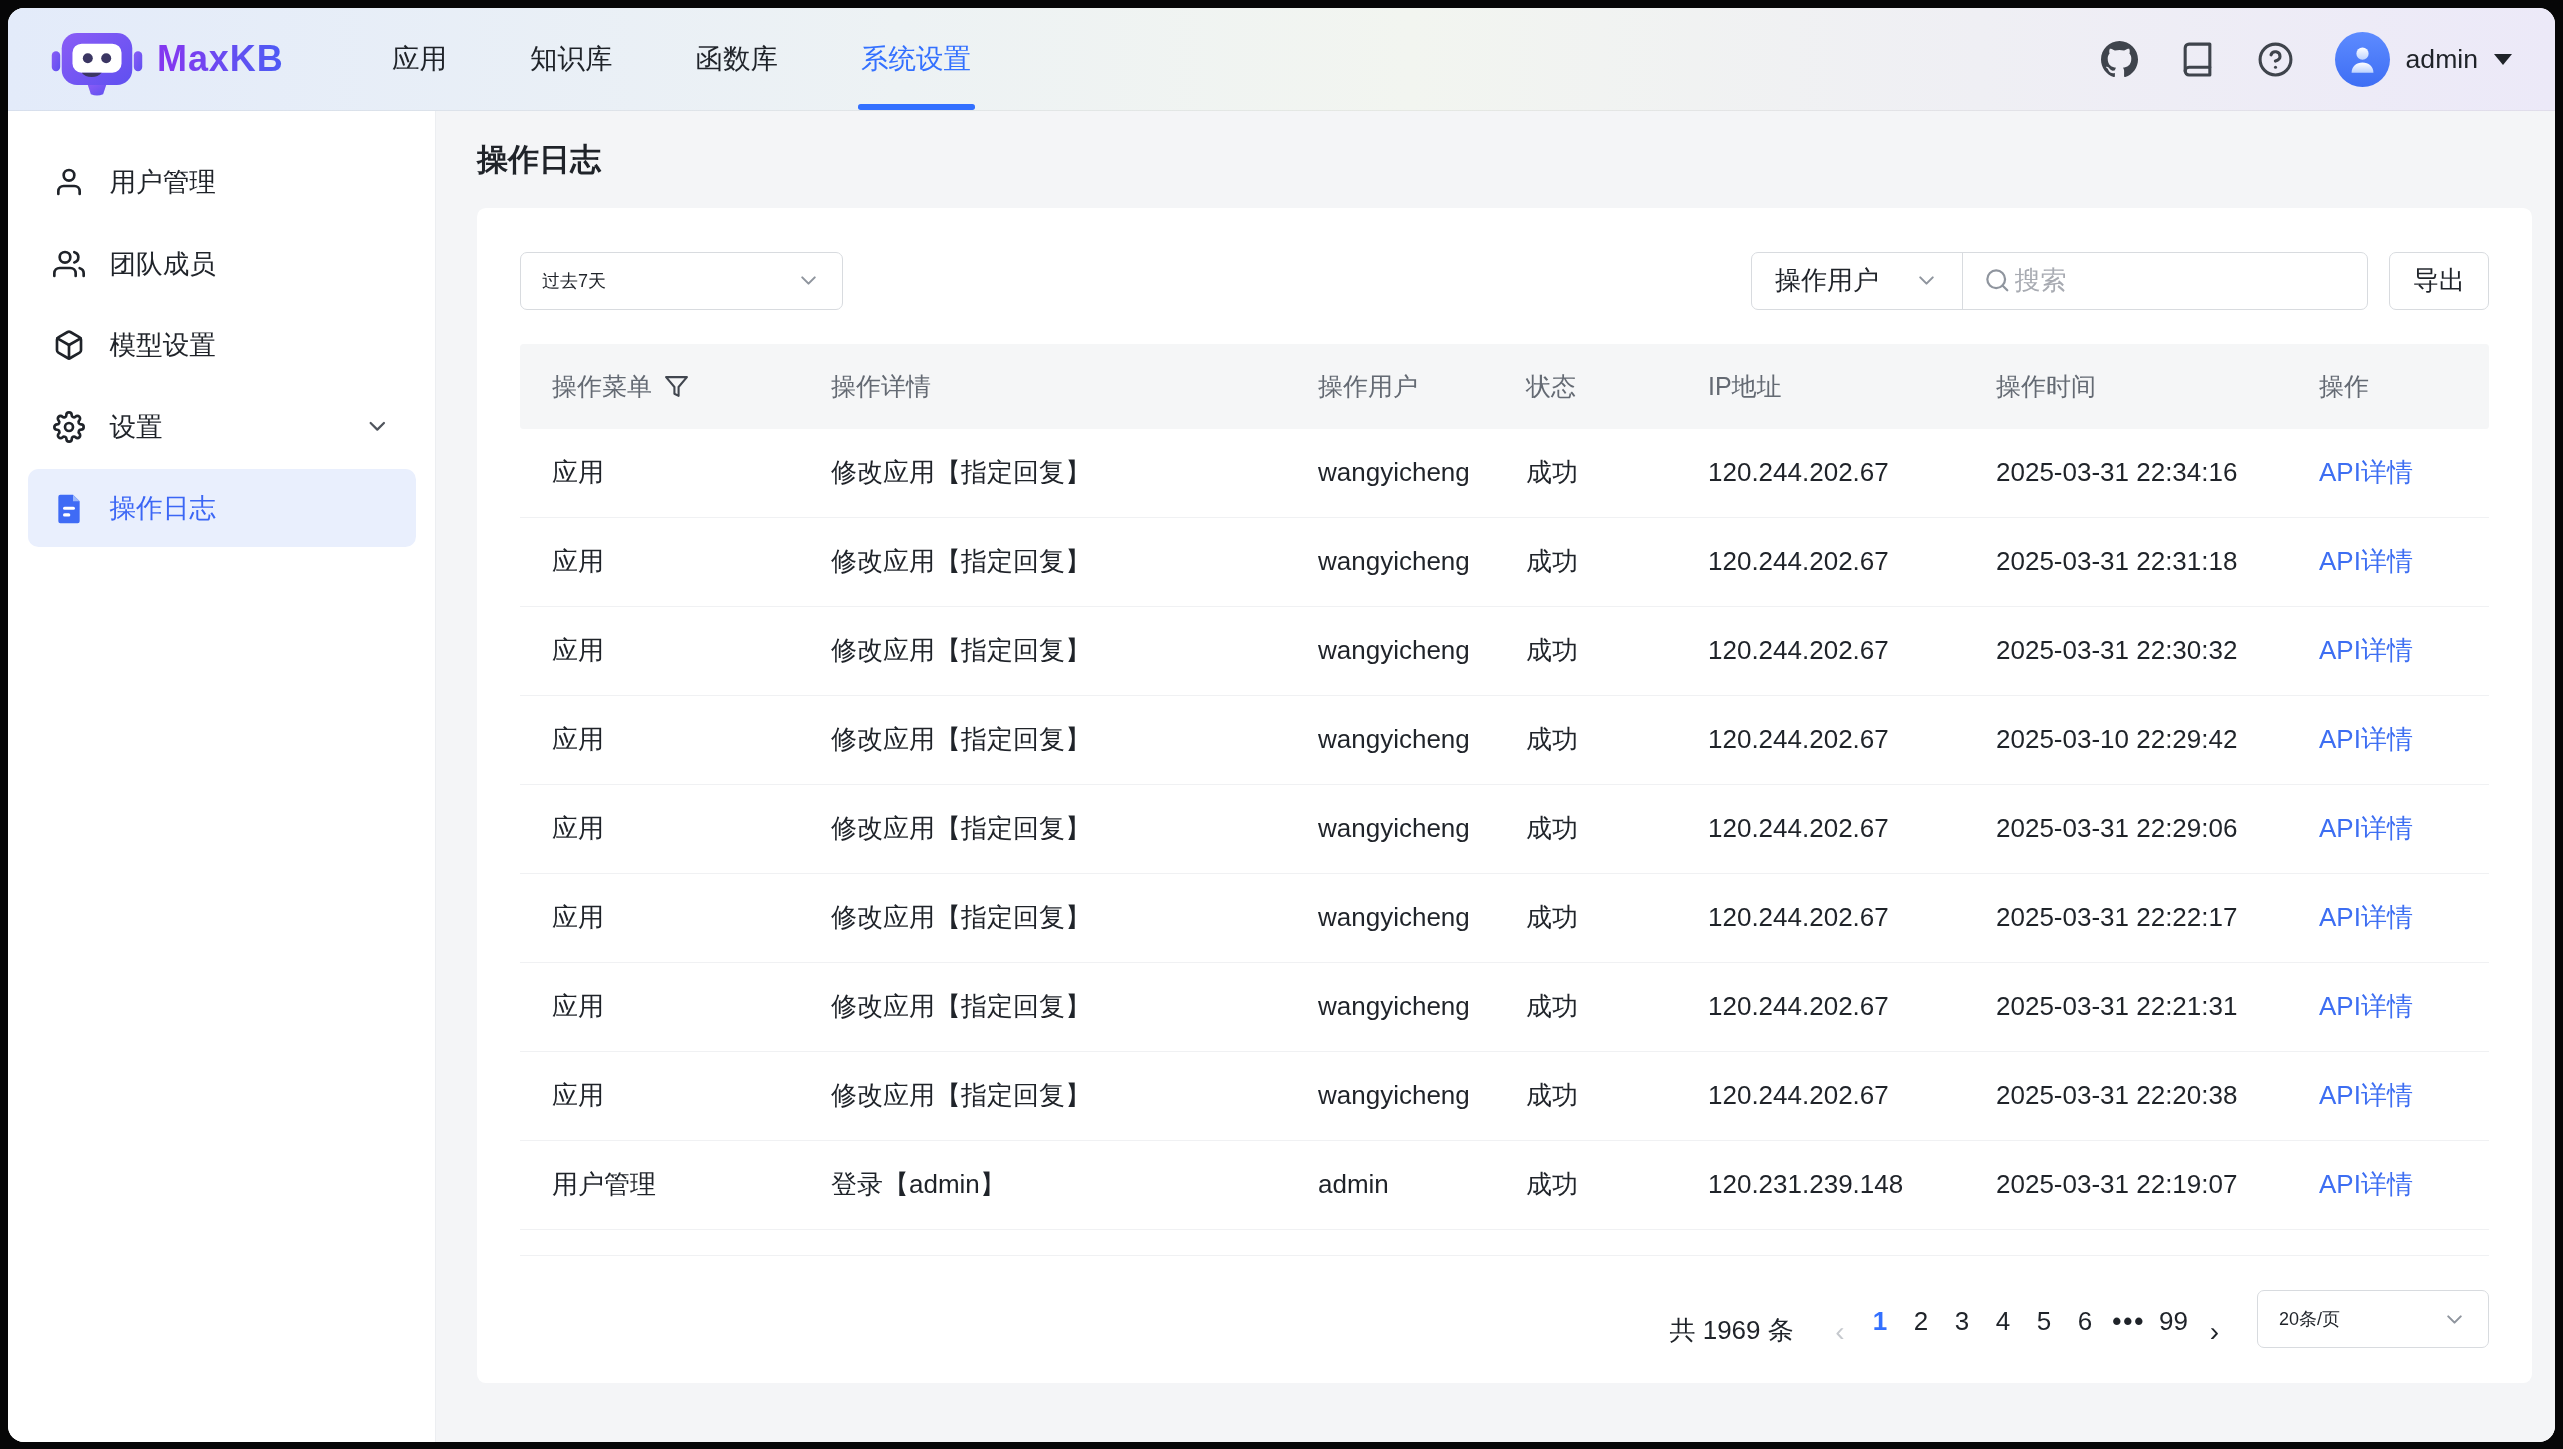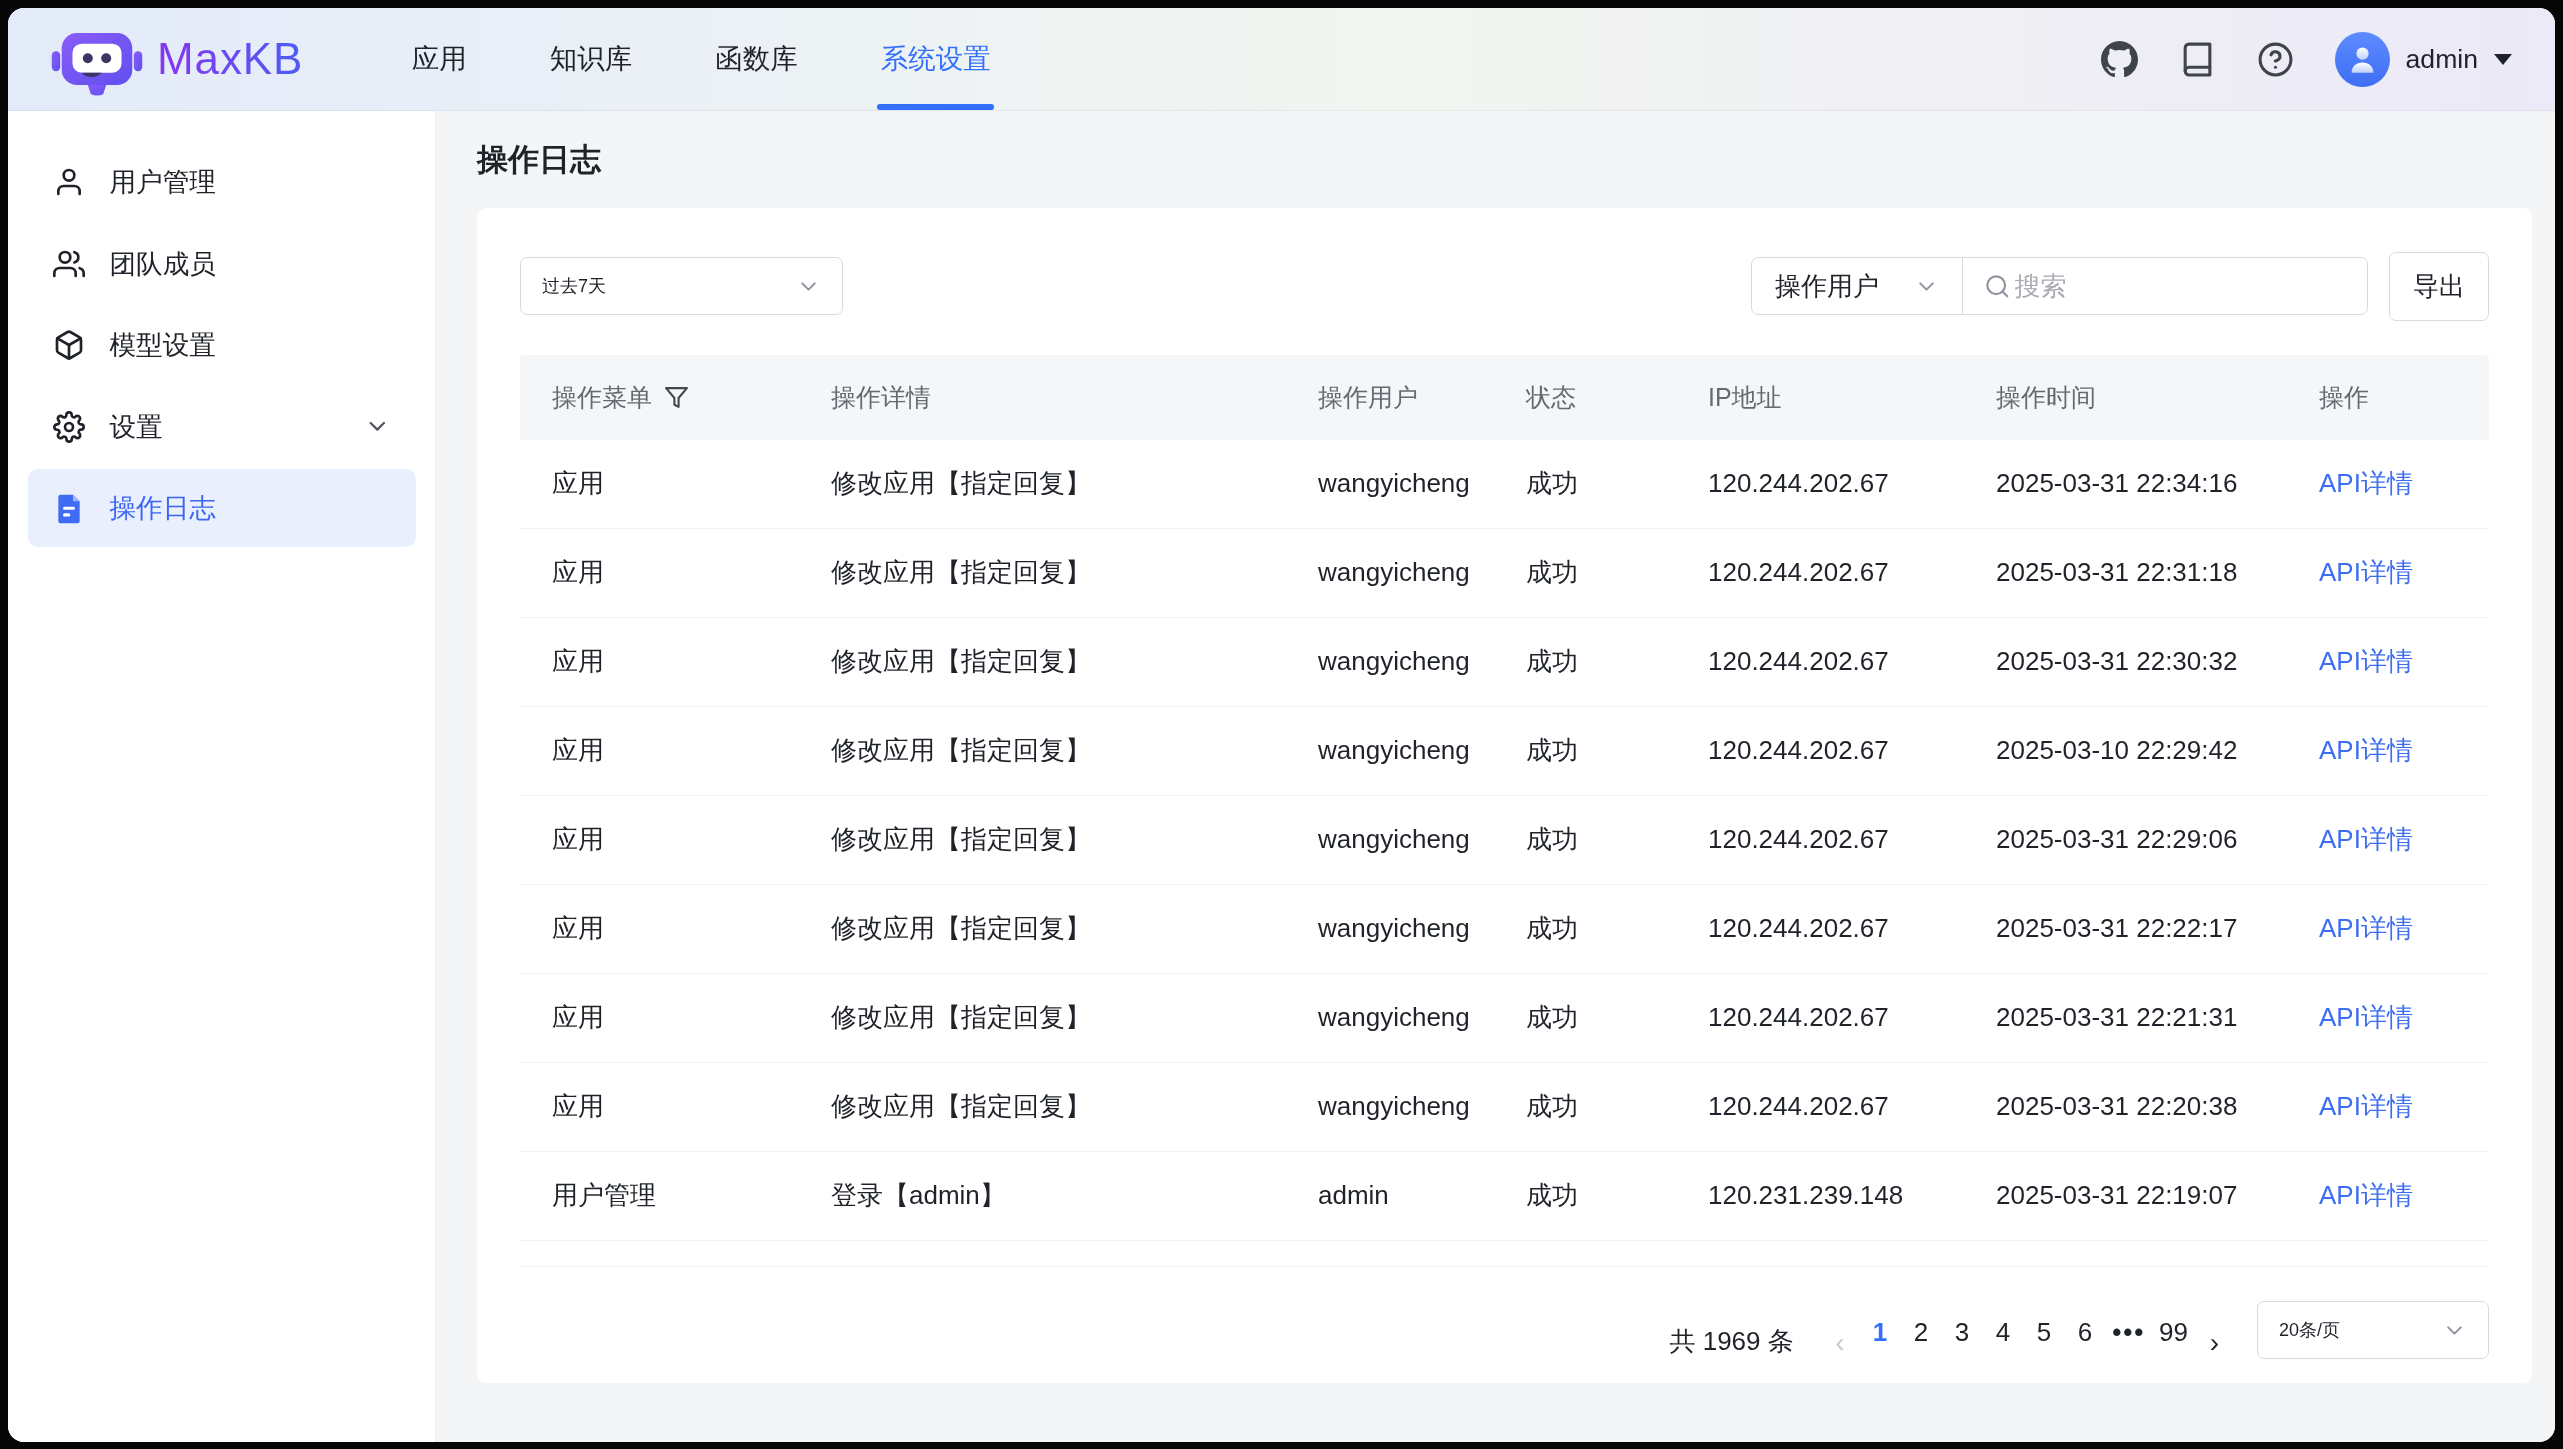--- a/index.html
+++ b/index.html
@@ -17,21 +17,21 @@
 
   
   .navbar {
     height: 103px; flex: 0 0 103px;
     background: linear-gradient(90deg, #e3ebfa 0%, #edf2f4 35%, #f2f5f0 55%, #ece9f8 100%);
     display: flex; align-items: stretch; padding: 0 43px;
     border-bottom: 0.9px solid rgba(31,35,41,0.06);
   }
   .brand { display: flex; align-items: center; gap: 14px; cursor: pointer; }
   .brand-name {
-    font-size: 44px; font-weight: 400; letter-spacing: 0.9px;
+    font-size: 36px; font-weight: 700; letter-spacing: 0.9px;
     background: linear-gradient(90deg, #8338f0 10%, #5a55f2 75%, #4c5bf5 100%);
     -webkit-background-clip: text; background-clip: text; color: transparent;
   }
   .nav-tabs { display: flex; align-items: stretch; margin-left: 105px; gap: 76px; }
   .nav-tab {
     display: flex; align-items: center; position: relative;
     font-size: 27.5px; font-weight: 500; color: #1f2329; cursor: pointer; padding: 0 3.5px;
   }
   .nav-tab.active { color: #3370ff; }
   .nav-tab.active::after {
@@ -92,21 +92,21 @@
   .user-filter { display: flex; align-items: center; gap: 35px; padding: 0 23px; font-size: 26px; cursor: pointer; }
   .v-divider { width: 0.9px; align-self: stretch; background: #d8dbdf; }
   .search-box { display: flex; align-items: center; gap: 4px; padding: 0 21px; width: 404px; }
   .search-box input {
     border: none; outline: none; font-size: 26px; width: 100%;
     font-family: inherit; color: #1f2329; background: transparent;
   }
   .search-box input::placeholder { color: #a8abb2; }
   .search-icon { width: 26.6px; height: 26.6px; color: #8f959e; flex: 0 0 26.6px; }
   .export-btn {
-    height: 69px; padding: 6px 23px; border: 0.9px solid #d8dbdf; border-radius: 7px;
+    height: 58px; padding: 6px 23px; border: 0.9px solid #d8dbdf; border-radius: 7px;
     background: #fff; font-size: 26px; color: #1f2329; cursor: pointer;
     display: flex; align-items: center; font-family: inherit;
   }
 
   
   .log-table { margin-top: 34px; }
   .t-head, .t-row {
     display: grid;
     grid-template-columns: 279px 487px 208px 182px 288px 323px 1fr;
     align-items: center;

